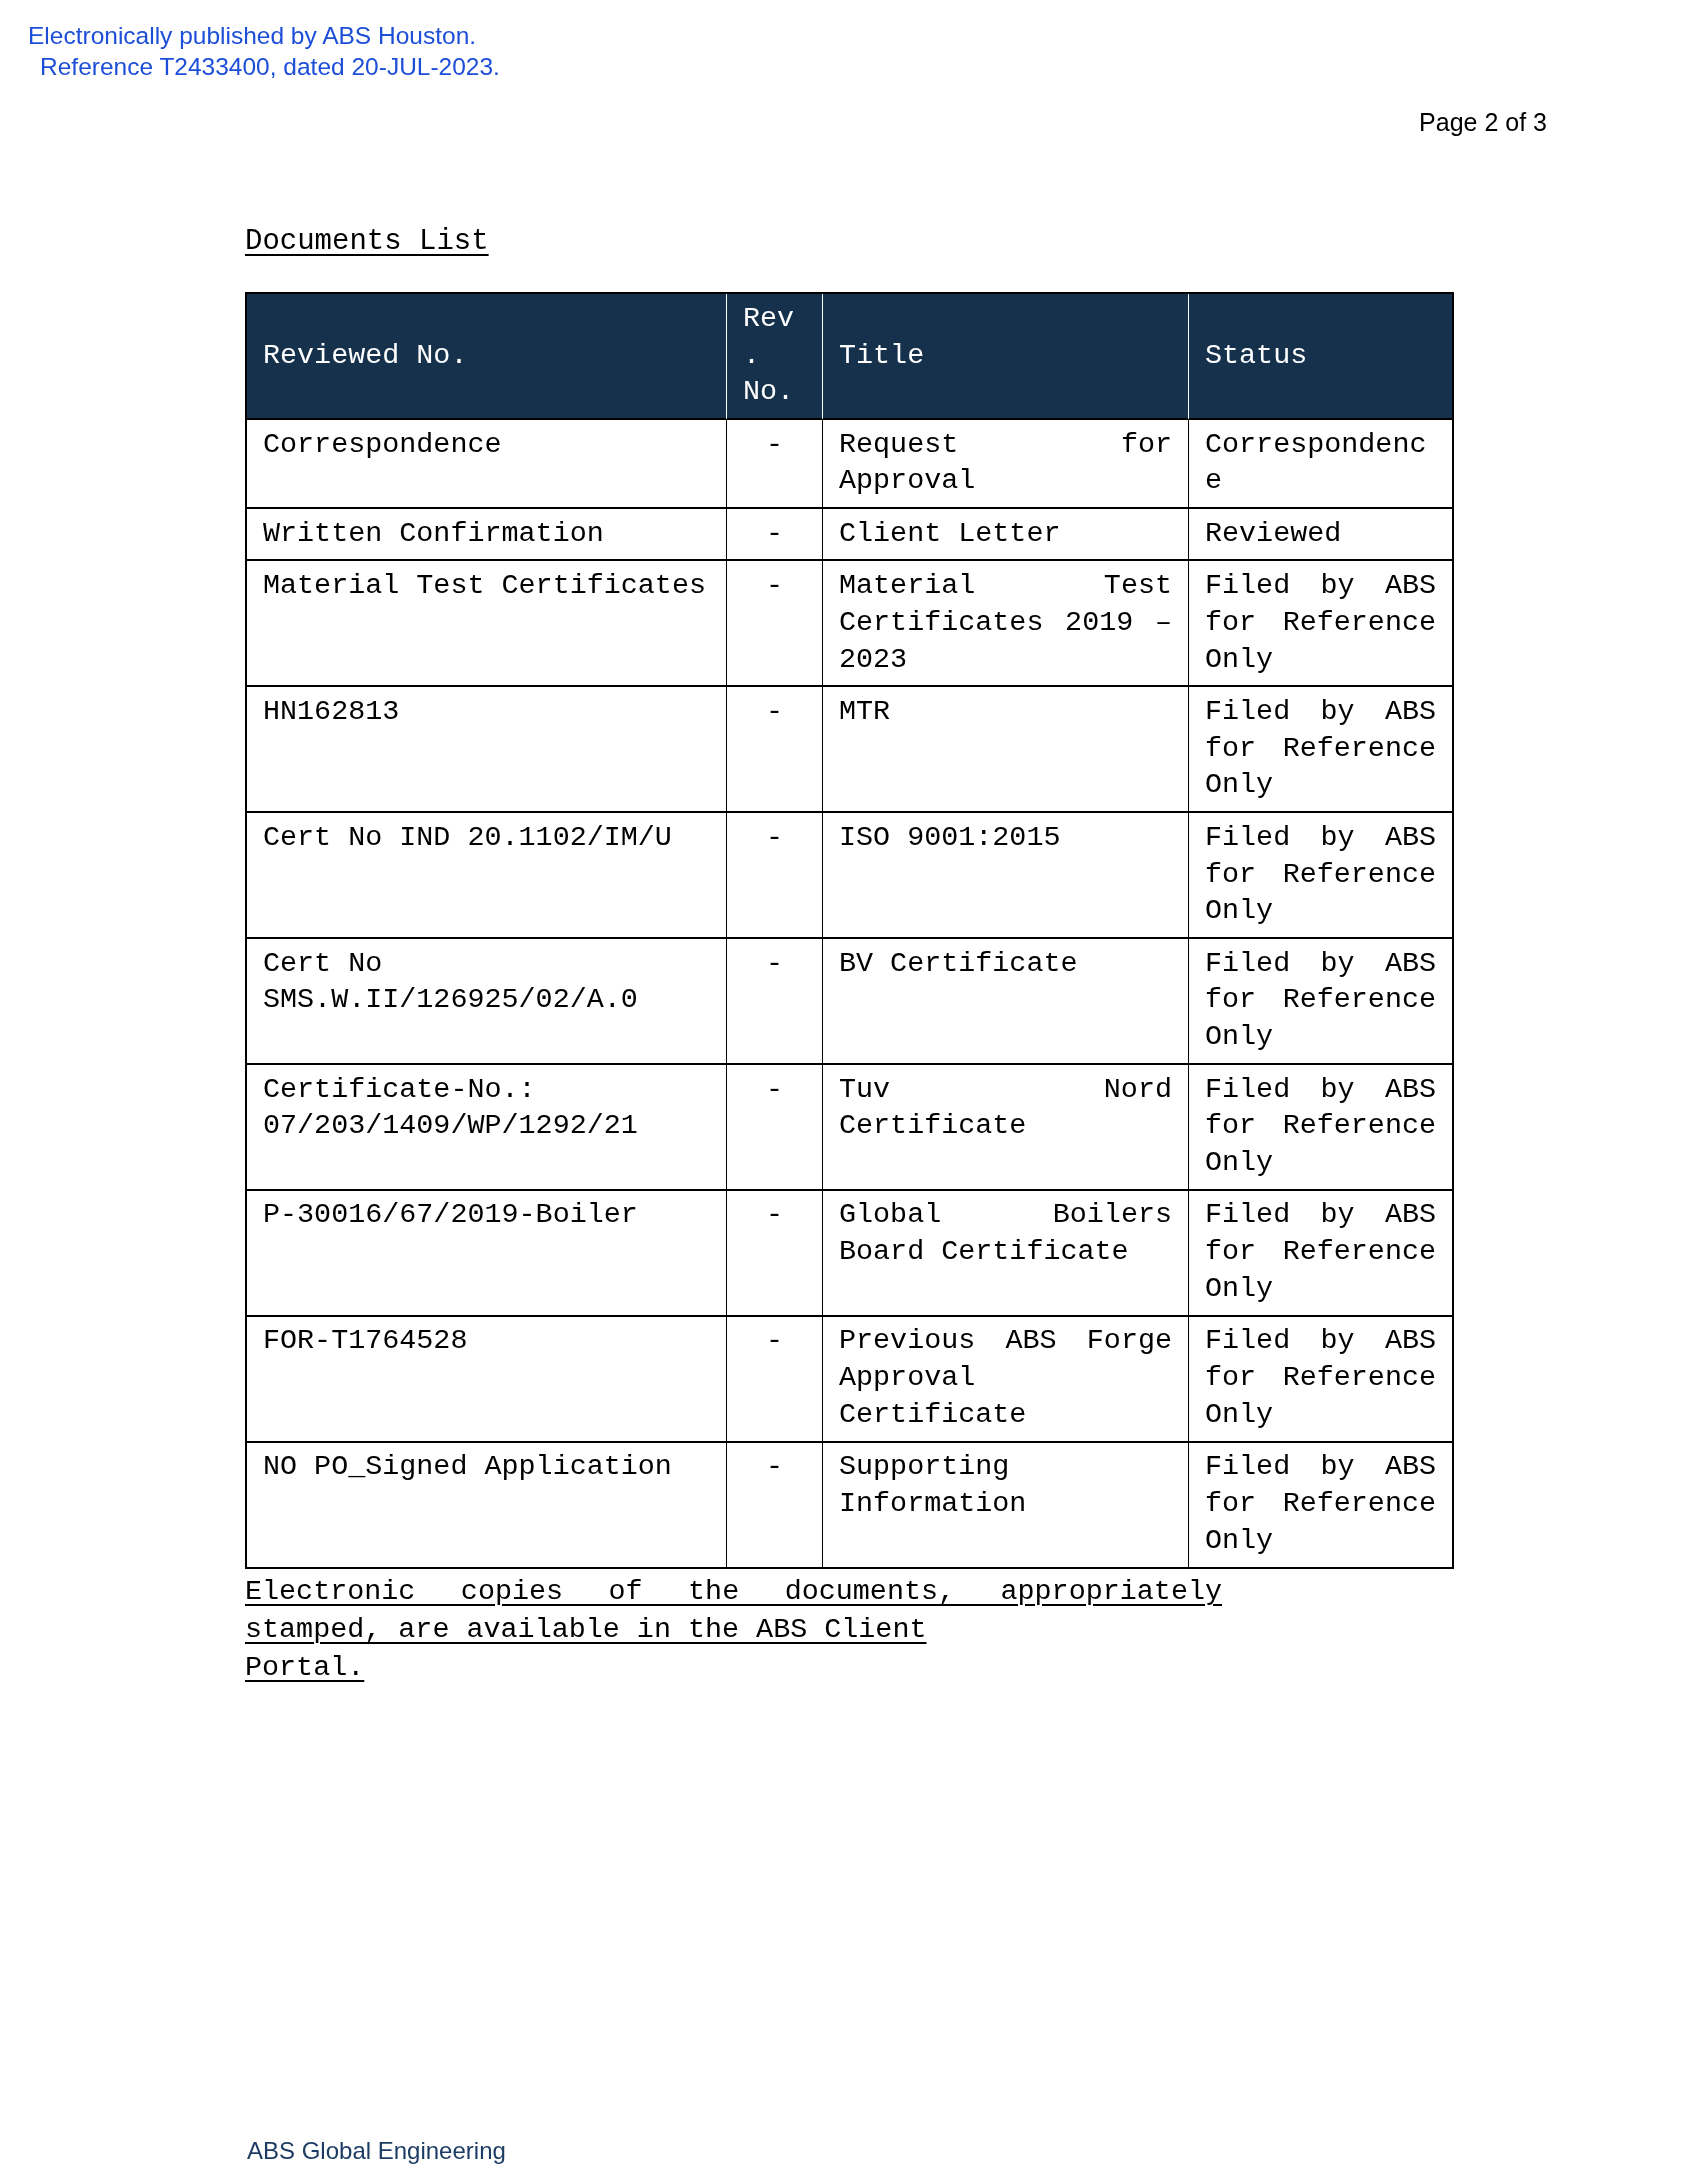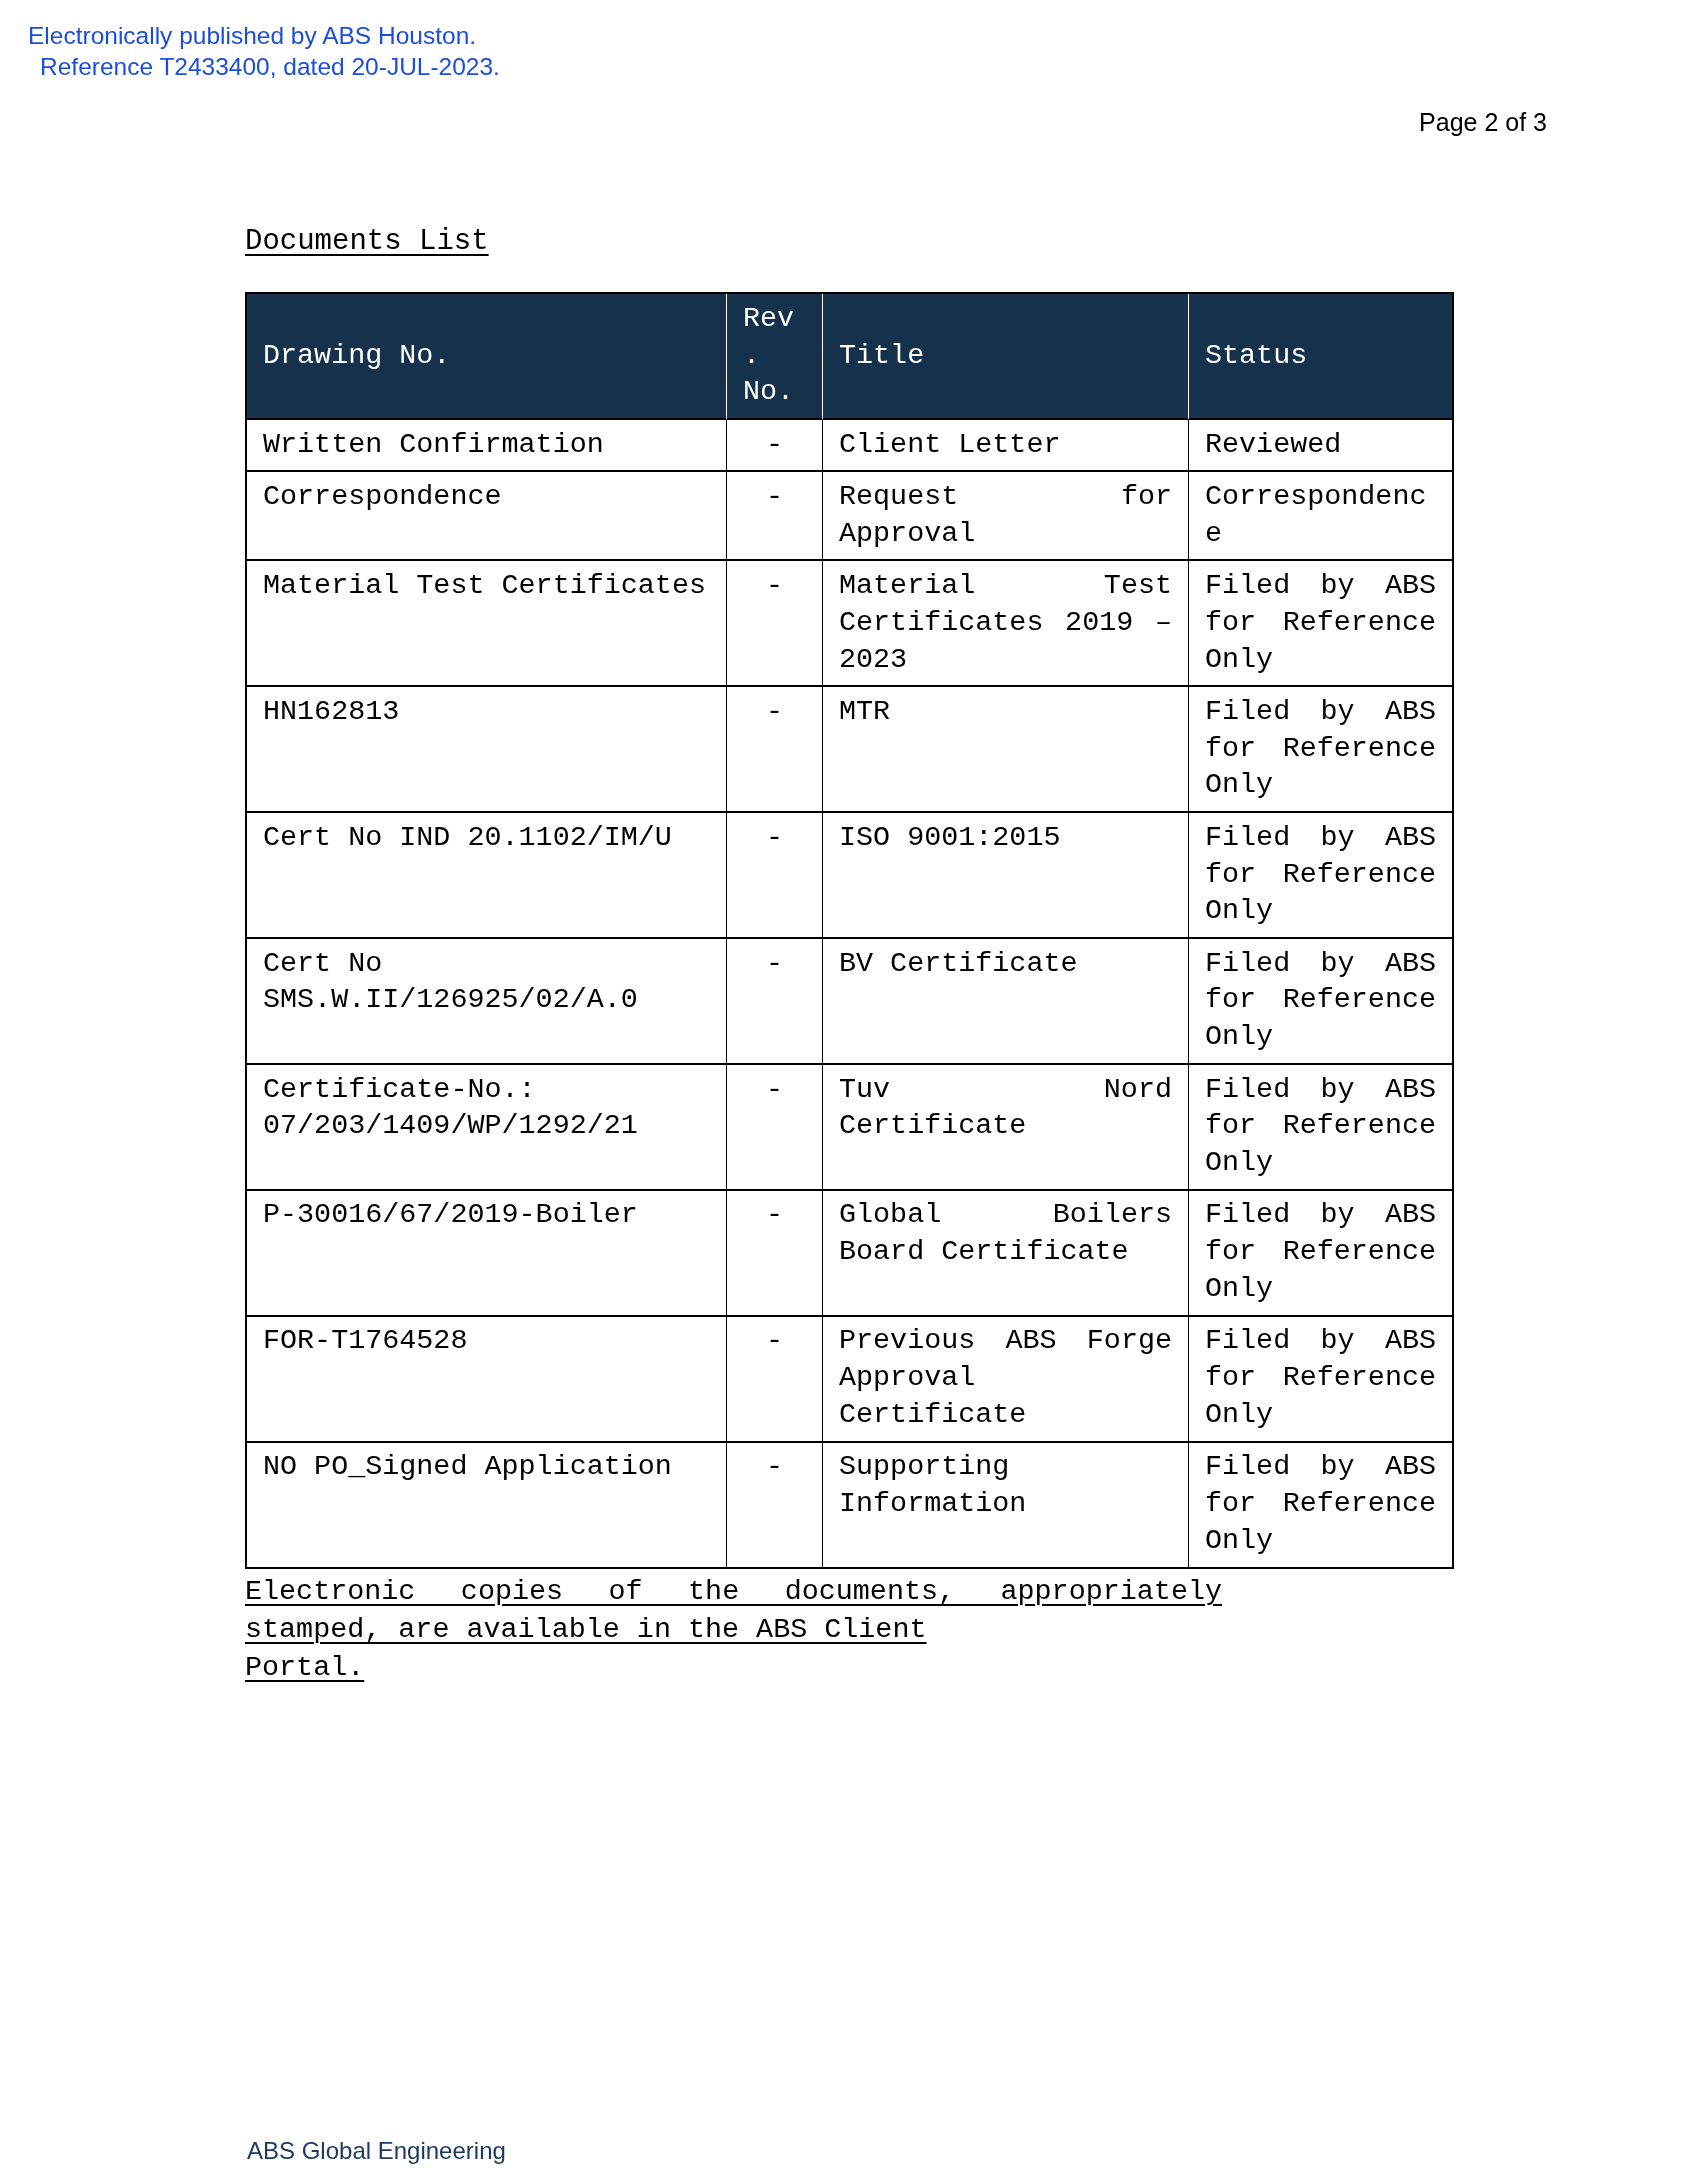--- a/index.html
+++ b/index.html
@@ -112,38 +112,38 @@
 
   <table class="documents">
     <colgroup>
       <col class="c-drawing">
         <col class="c-rev">
         <col class="c-title">
         <col class="c-status">
     </colgroup>
     <thead>
       <tr>
-        <th>Drawing No.</th>
+        <th>Reviewed No.</th>
         <th>Rev. No.</th>
         <th>Title</th>
         <th>Status</th>
       </tr>
     </thead>
     <tbody>
         <tr>
+          <td class="col-drawing">Correspondence</td>
+          <td class="col-rev">-</td>
+          <td class="col-title">Request for Approval</td>
+          <td class="col-status">Correspondence</td>
+        </tr>
+        <tr>
           <td class="col-drawing">Written Confirmation</td>
           <td class="col-rev">-</td>
           <td class="col-title">Client Letter</td>
           <td class="col-status">Reviewed</td>
-        </tr>
-        <tr>
-          <td class="col-drawing">Correspondence</td>
-          <td class="col-rev">-</td>
-          <td class="col-title">Request for Approval</td>
-          <td class="col-status">Correspondence</td>
         </tr>
         <tr>
           <td class="col-drawing">Material Test Certificates</td>
           <td class="col-rev">-</td>
           <td class="col-title">Material Test Certificates 2019 – 2023</td>
           <td class="col-status">Filed by ABS for Reference Only</td>
         </tr>
         <tr>
           <td class="col-drawing">HN162813</td>
           <td class="col-rev">-</td>

